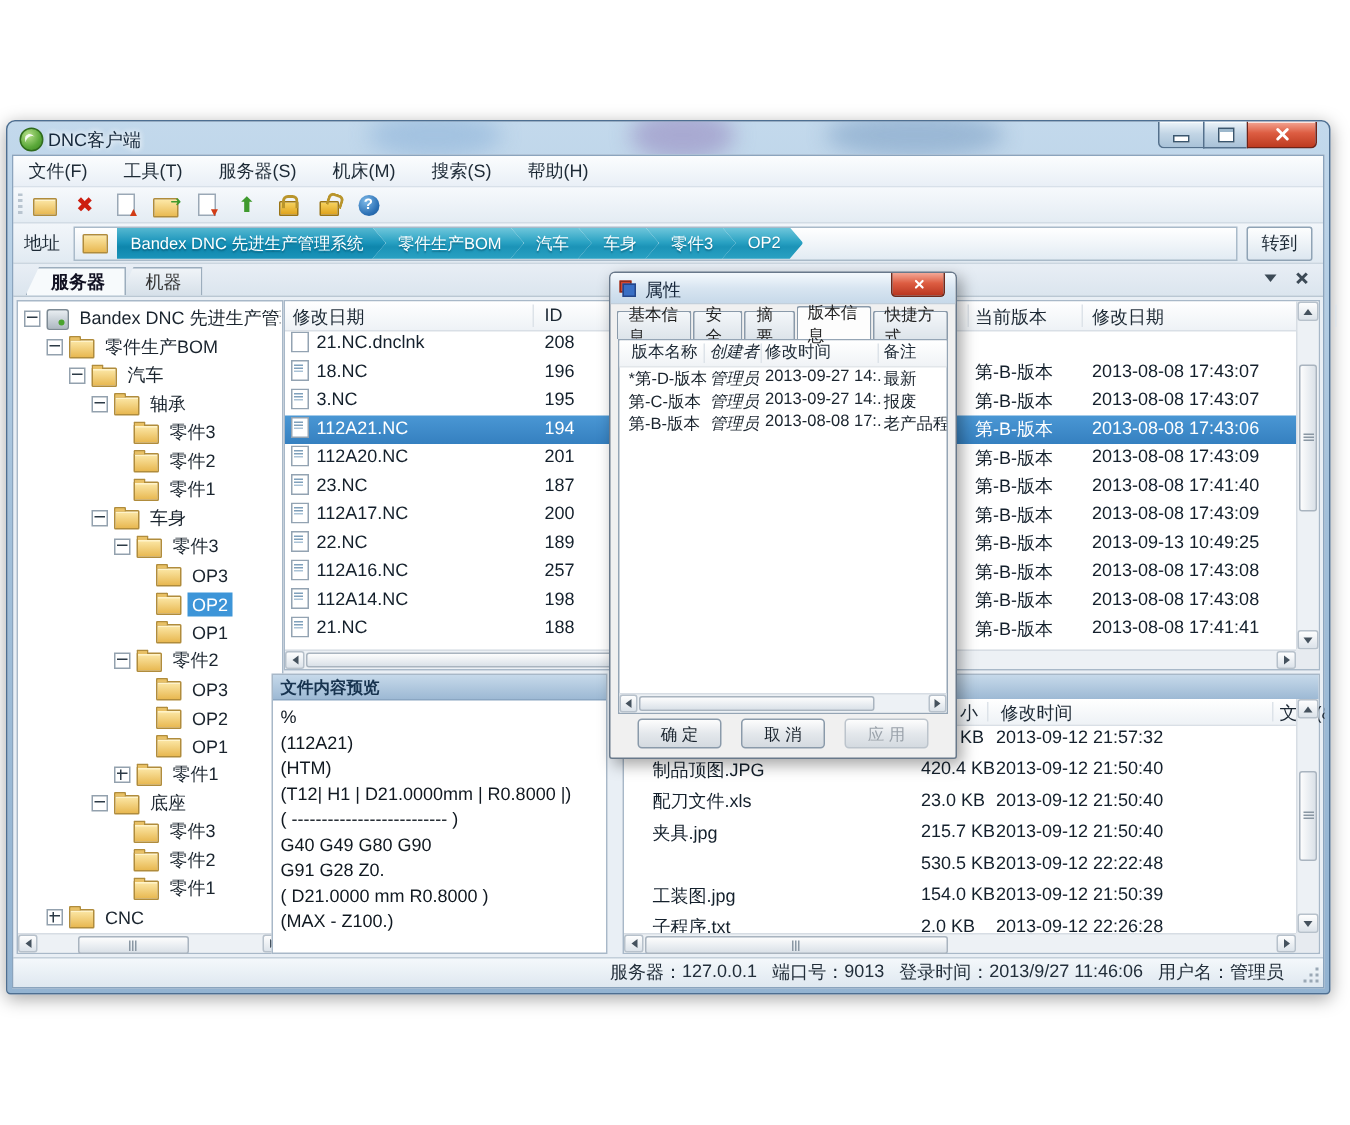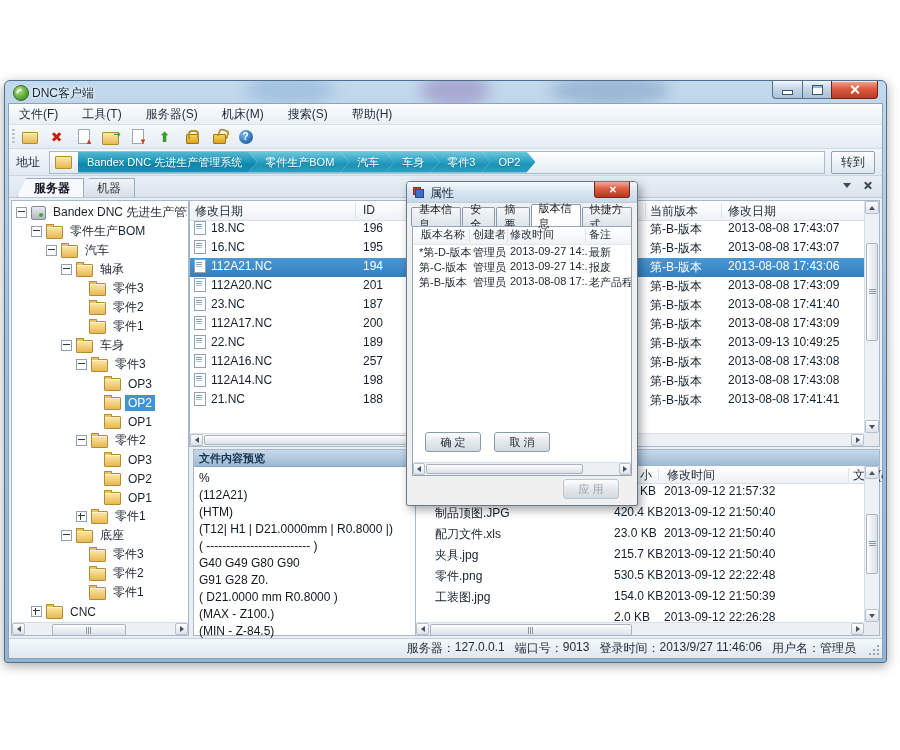--- a/index.html
+++ b/index.html
@@ -159,21 +159,21 @@
   .c-name{left:4px;width:160px;}
   .c-id{left:173px;width:55px;}
   .c-ver{left:460px;width:75px;}
   .c-date{left:538px;width:165px;}
   .doc-icon{width:10px;height:12px;background:#fff;border:1px solid #93a3b2;position:relative;flex:none;}
   .doc-icon::before{content:'';position:absolute;left:1px;top:2px;width:6px;height:1px;background:#7fa0bb;
     box-shadow:0 2px 0 #7fa0bb,0 4px 0 #a9c2d6;}
   .doc-icon.plain::before{display:none;}
 
   
-  .preview{left:184px;top:251px;width:222px;bottom:2px;}
+  .preview{left:172px;top:251px;width:222px;bottom:2px;}
   .band{height:16px;background:linear-gradient(#c6d9ea,#9db9d4);border-bottom:1px solid #8aa6c2;
     display:flex;align-items:center;padding-left:5px;font-size:11px;font-weight:bold;color:#17334f;}
   .pv-lines{padding:3px 5px;line-height:17px;color:#101820;font-size:12px;}
 
   
   .attach{left:406px;top:251px;right:2px;bottom:2px;}
   .at-header{position:absolute;left:0;top:16px;right:15px;height:17px;
     background:linear-gradient(#ffffff,#eef2f6);border-bottom:1px solid #d9dfe6;color:#1c2834;}
   .at-rows{position:absolute;left:0;top:33px;right:15px;bottom:13px;overflow:hidden;}
   .at-row{height:21px;position:relative;color:#14202c;}
@@ -213,31 +213,31 @@
     background:linear-gradient(#f4f7fa,#dde4ea);border:1px solid #8a9aaa;border-bottom:none;
     border-radius:2px 2px 0 0;margin-right:1px;}
   .dtab.active{background:#fdfdfd;height:21px;z-index:2;}
   .dlg-list{position:absolute;left:5px;right:5px;top:44px;height:248px;background:#fff;border:1px solid #95a5b5;}
   .dv-header{position:absolute;left:0;top:0;right:0;height:17px;font-size:11px;color:#1c2834;
     background:linear-gradient(#ffffff,#f0f3f6);border-bottom:1px solid #e2e6ea;}
   .dv-rows{position:absolute;left:0;top:18px;right:0;bottom:12px;overflow:hidden;}
   .dv-row{height:15px;position:relative;font-size:11px;color:#1a242e;}
   .dcell{position:absolute;top:0;white-space:nowrap;overflow:hidden;}
   .d-name{left:6px;width:52px;}
-  .d-creator{left:60px;width:36px;}
+  .d-creator{left:60px;width:36px;font-style:italic;}
   .d-time{left:97px;width:78px;}
   .d-note{left:176px;width:42px;}
   .dv-header .d-name{left:8px;}
   .dlg-hscroll{position:absolute;left:0;right:0;bottom:0;height:12px;background:#edf1f5;border-top:1px solid #d7dde4;}
   .dlg-hscroll .sb-btn{top:0;bottom:0;width:12px;}
   .dlg-hscroll .left{left:0;} .dlg-hscroll .right{right:0;}
   .dlg-btns{position:absolute;left:0;right:0;bottom:6px;display:flex;justify-content:center;gap:13px;}
   .dbtn{width:54px;height:18px;border:1px solid #8a9aaa;border-radius:3px;font-size:11px;color:#1a242e;
     background:linear-gradient(#fdfdfd,#e4e8ec 50%,#d4dae0);display:flex;align-items:center;justify-content:center;}
-  .dbtn.disabled{color:#9aa2aa;border-color:#bcc4cc;margin-top:47px;}
+  .dbtn.disabled{color:#9aa2aa;border-color:#bcc4cc;}
 </style>
 </head>
 <body>
 
 <div id="canvas">
 
   <div class="window">
 
     <div class="titlebar">
       <div class="smudge" style="left:240px;top:-6px;width:90px;height:30px;background:#7fa9d4;opacity:.45;"></div>
@@ -442,31 +442,40 @@
             <span class="hcell" style="left:538px;">修改日期</span>
             <span class="hsep" style="left:165px;"></span>
             <span class="hsep" style="left:230px;"></span>
             <span class="hsep" style="left:455px;"></span>
             <span class="hsep" style="left:531px;"></span>
             <span class="hsep" style="left:700px;"></span>
           </div>
           <div class="fl-rows">
               <div class="fl-row">
                 <div class="cell c-name">
+                  <span class="doc-icon plain"></span>
+                  <span>21.NC.dnclnk</span>
+                </div>
+                <div class="cell c-id">208</div>
+                <div class="cell c-ver"></div>
+                <div class="cell c-date"></div>
+              </div>
+              <div class="fl-row">
+                <div class="cell c-name">
                   <span class="doc-icon"></span>
                   <span>18.NC</span>
                 </div>
                 <div class="cell c-id">196</div>
                 <div class="cell c-ver">第-B-版本</div>
                 <div class="cell c-date">2013-08-08 17:43:07</div>
               </div>
               <div class="fl-row">
                 <div class="cell c-name">
                   <span class="doc-icon"></span>
-                  <span>16.NC</span>
+                  <span>3.NC</span>
                 </div>
                 <div class="cell c-id">195</div>
                 <div class="cell c-ver">第-B-版本</div>
                 <div class="cell c-date">2013-08-08 17:43:07</div>
               </div>
               <div class="fl-row sel">
                 <div class="cell c-name">
                   <span class="doc-icon"></span>
                   <span>112A21.NC</span>
                 </div>
@@ -564,21 +573,20 @@
           <div class="pv-lines">
               <div class="pv-line">%</div>
               <div class="pv-line">(112A21)</div>
               <div class="pv-line">(HTM)</div>
               <div class="pv-line">(T12| H1 | D21.0000mm | R0.8000 |)</div>
               <div class="pv-line">( -------------------------- )</div>
               <div class="pv-line">G40 G49 G80 G90</div>
               <div class="pv-line">G91 G28 Z0.</div>
               <div class="pv-line">( D21.0000 mm R0.8000 )</div>
               <div class="pv-line">(MAX - Z100.)</div>
-              <div class="pv-line">(MIN - Z-84.5)</div>
             </div>
         </div>
 
         <div class="panel attach">
           <div class="band"></div>
           <div class="at-header">
             <span class="hcell" style="left:224px;top:1px;">小</span>
             <span class="hcell" style="left:251px;top:1px;">修改时间</span>
             <span class="hcell" style="left:437px;top:1px;width:30px;">文件(&amp;</span>
             <span class="hsep" style="left:242px;"></span>
@@ -599,30 +607,30 @@
                 <div class="cell a-name">配刀文件.xls</div>
                 <div class="cell a-size">23.0 KB</div>
                 <div class="cell a-time">2013-09-12 21:50:40</div>
               </div>
               <div class="at-row">
                 <div class="cell a-name">夹具.jpg</div>
                 <div class="cell a-size">215.7 KB</div>
                 <div class="cell a-time">2013-09-12 21:50:40</div>
               </div>
               <div class="at-row">
-                <div class="cell a-name">零件.png</div>
                 <div class="cell a-size">530.5 KB</div>
                 <div class="cell a-time">2013-09-12 22:22:48</div>
               </div>
               <div class="at-row">
                 <div class="cell a-name">工装图.jpg</div>
                 <div class="cell a-size">154.0 KB</div>
                 <div class="cell a-time">2013-09-12 21:50:39</div>
               </div>
               <div class="at-row">
+                <div class="cell a-name">子程序.txt</div>
                 <div class="cell a-size">2.0 KB</div>
                 <div class="cell a-time">2013-09-12 22:26:28</div>
               </div>
             </div>
           <div class="vscroll">
             <div class="sb-btn up">
                 <span class="tri tri-up"></span>
               </div>
             <div class="thumb-v" style="top:48px;height:58px;"></div>
             <div class="sb-btn down">

